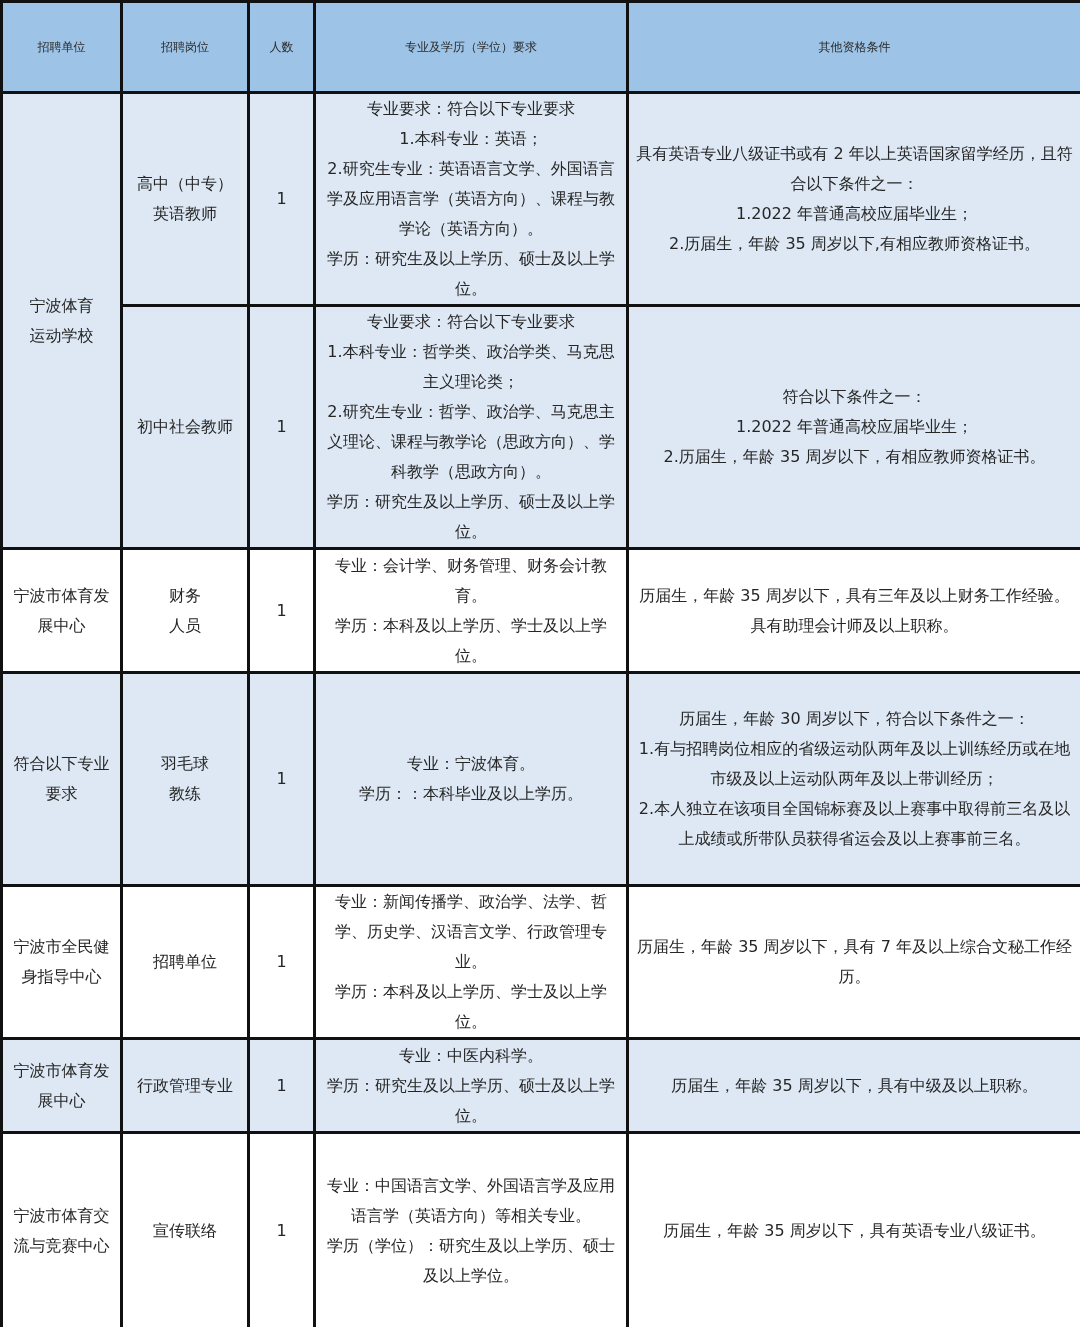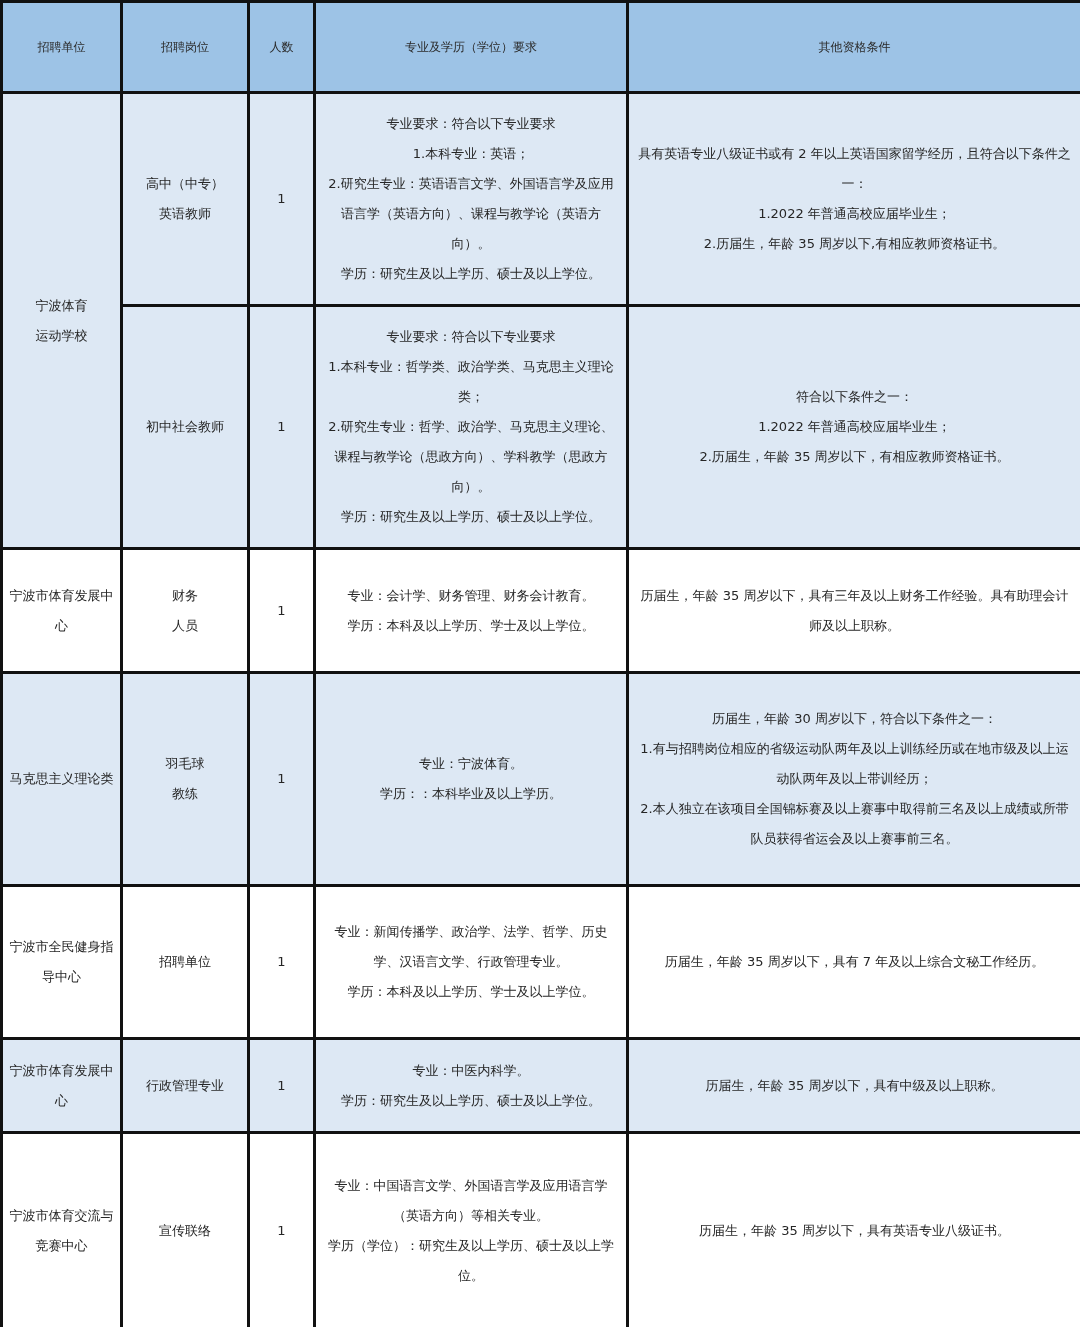--- a/index.html
+++ b/index.html
@@ -7,21 +7,21 @@
   .tbl {
     position: absolute; left: 0; top: 0;
     width: 1080px; height: 1327px;
     border-collapse: collapse; table-layout: fixed;
     font-family: "DejaVu Sans", "Liberation Sans", sans-serif;
     color: #262626;
   }
   .tbl td, .tbl th {
     border: 3px solid #111111;
     text-align: center; vertical-align: middle;
-    font-size: 13px; line-height: 30px;
+    font-size: 16px; line-height: 30px;
     padding: 0 6px; font-weight: normal;
     word-break: break-all; white-space: pre-line;
   }
   .tbl th { background: #9dc3e6; color: #2b2b2b; font-size: 12px; }
   .blue td { background: #dde8f4; }
   .white td { background: #ffffff; text-align: center; }
   .unit-blue { background: #dde8f4 !important; margin-top: 16px; }
   .num { font-size: 20px; }
 </style>
 </head>
@@ -71,21 +71,21 @@
   <tr class="white" style="height:124px">
     <td>宁波市体育发展中心</td>
     <td>财务
 人员</td>
     <td class="num">1</td>
     <td>专业：会计学、财务管理、财务会计教育。
 学历：本科及以上学历、学士及以上学位。</td>
     <td>历届生，年龄 35 周岁以下，具有三年及以上财务工作经验。具有助理会计师及以上职称。</td>
   </tr>
   <tr class="blue" style="height:213px">
-    <td>马克思主义理论类</td>
+    <td>符合以下专业要求</td>
     <td>羽毛球
 教练</td>
     <td class="num">1</td>
     <td>专业：宁波体育。
 学历：：本科毕业及以上学历。</td>
     <td>历届生，年龄 30 周岁以下，符合以下条件之一：
 1.有与招聘岗位相应的省级运动队两年及以上训练经历或在地市级及以上运动队两年及以上带训经历；
 2.本人独立在该项目全国锦标赛及以上赛事中取得前三名及以上成绩或所带队员获得省运会及以上赛事前三名。</td>
   </tr>
   <tr class="white" style="height:153px">

